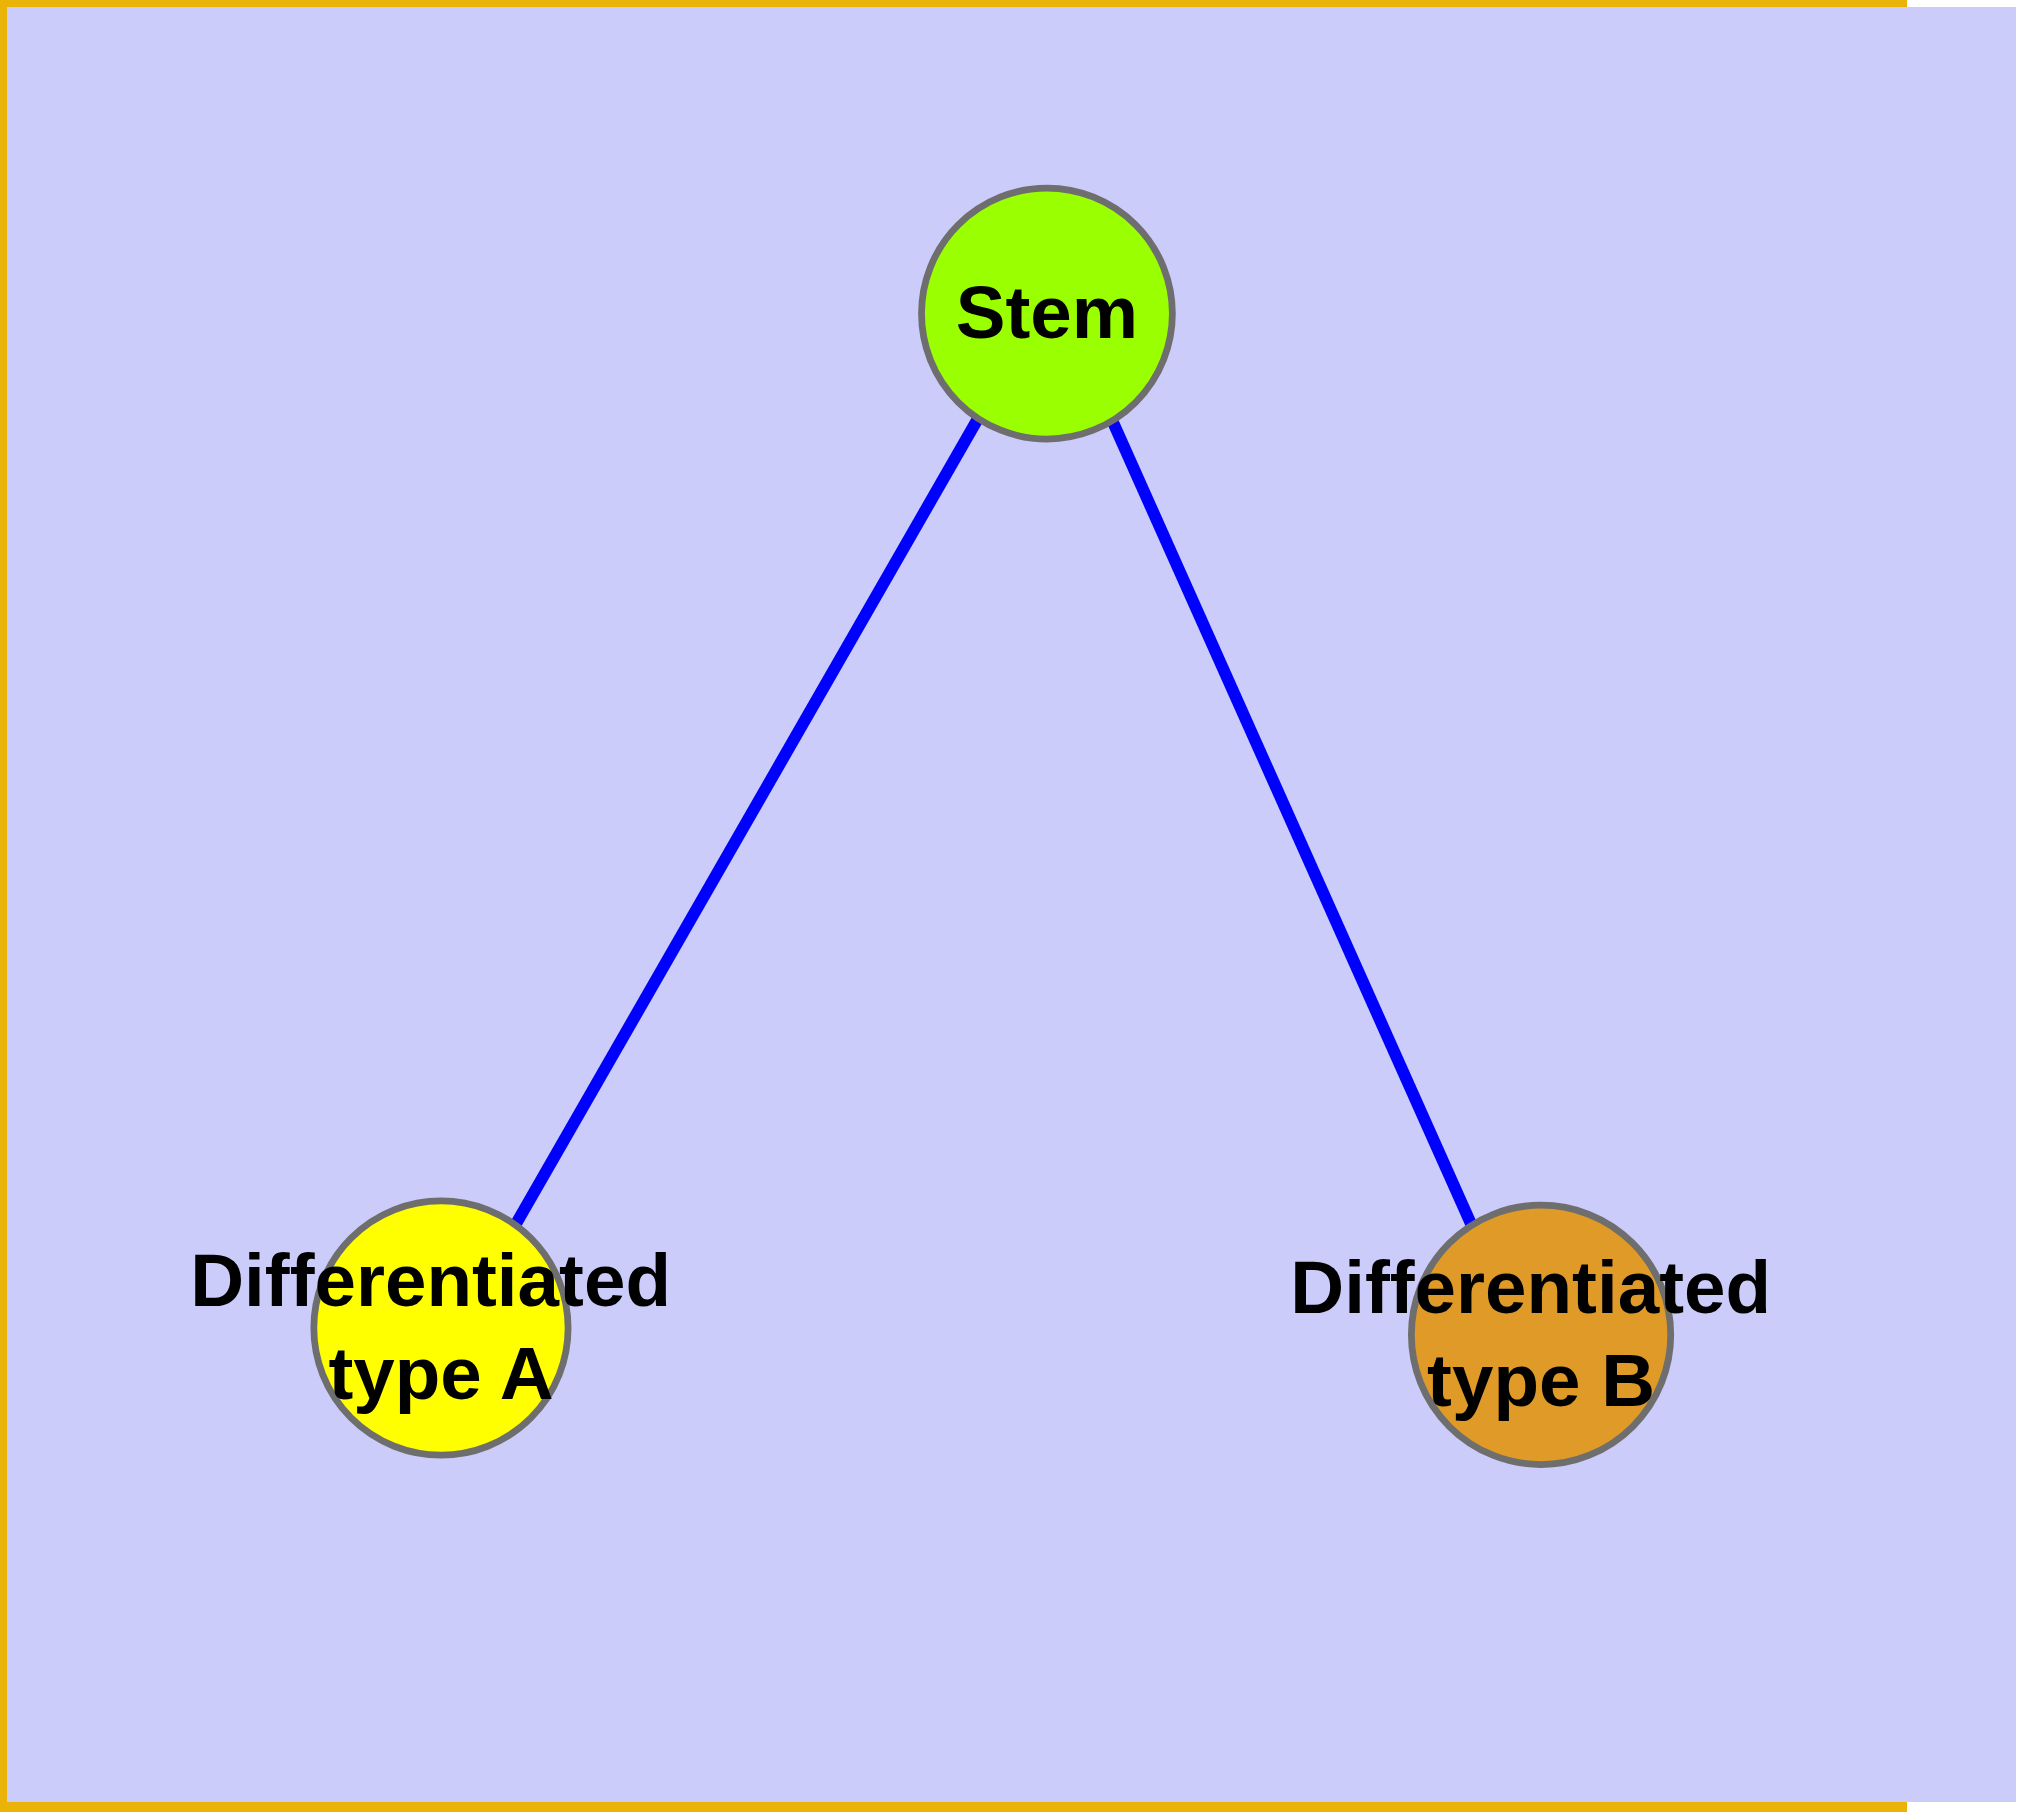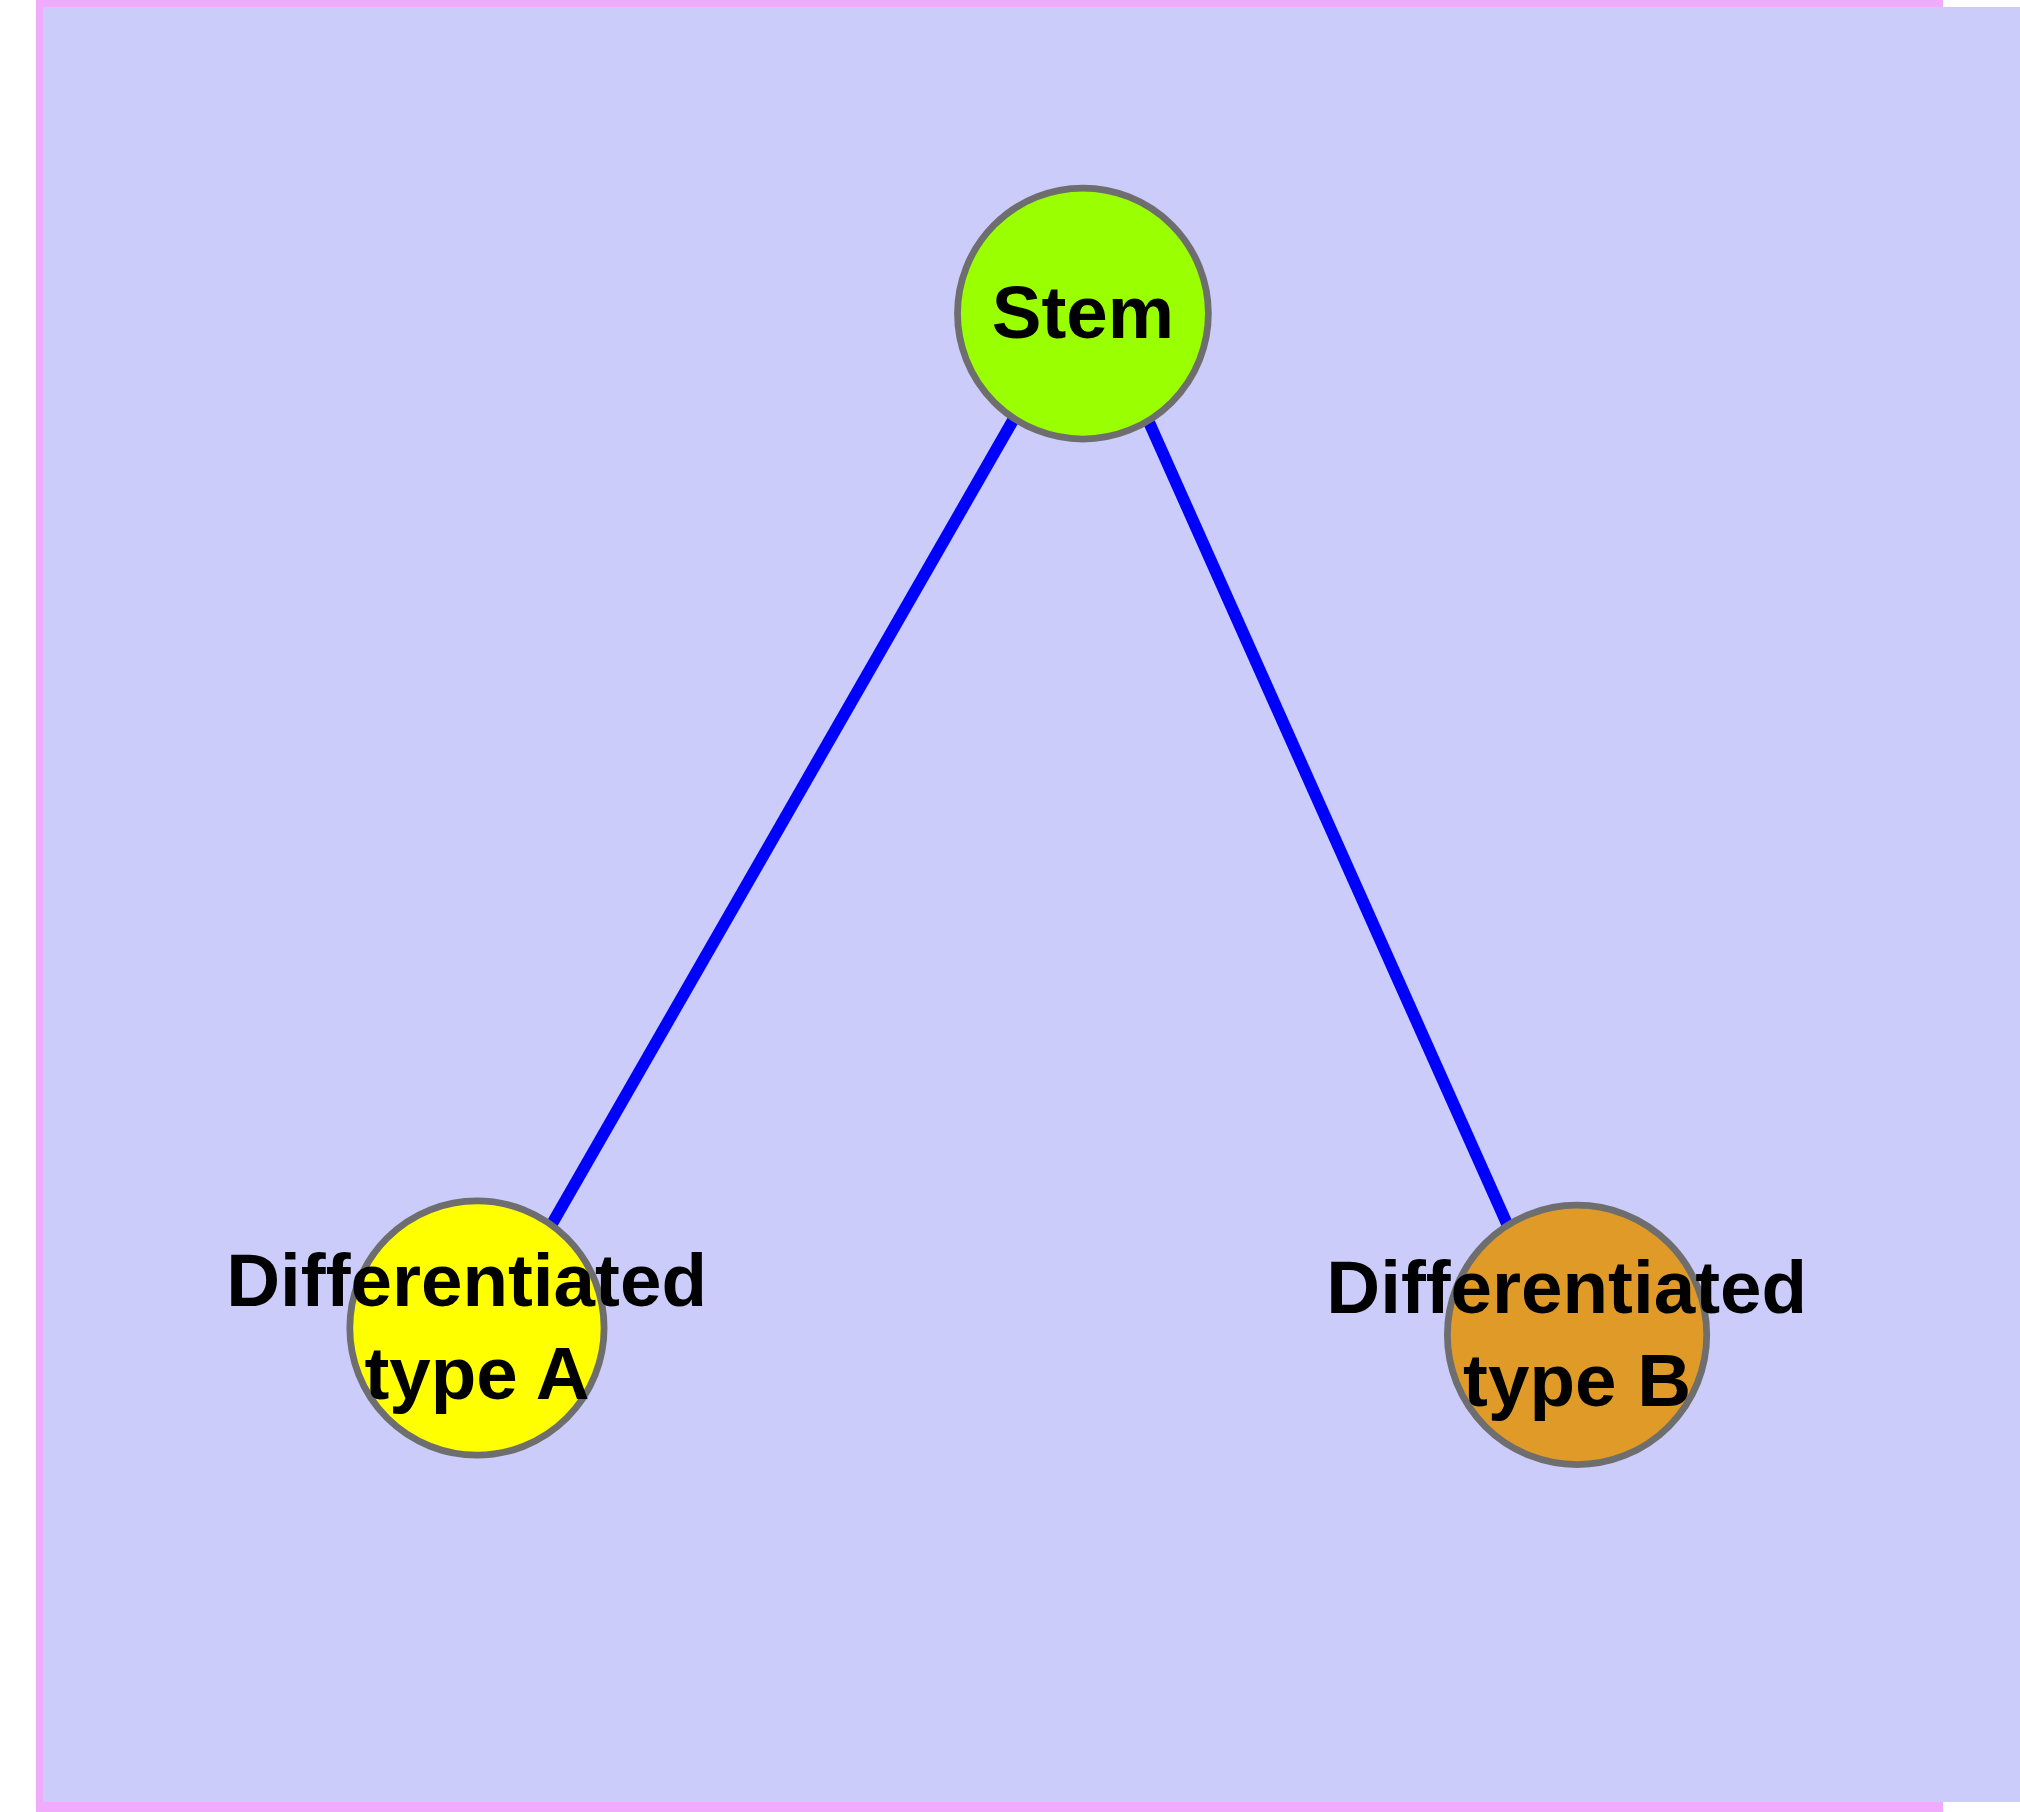--- a/index.html
+++ b/index.html
@@ -10,22 +10,21 @@
   body {
     width: 2021px;
     height: 1812px;
     overflow: hidden;
     font-family: "Liberation Sans", sans-serif;
   }
   #canvas {
     position: relative;
     width: 1907px;
     height: 1812px;
-    background: #f0abfc;
-    margin-left: 36px;
+    background: #eab308;
   }
   #plot-background {
     position: absolute;
     left: 6.8px;
     top: 6.8px;
     width: 2009px;
     height: 1795px;
     background: #ccccfa;
   }
   #graph-svg {

